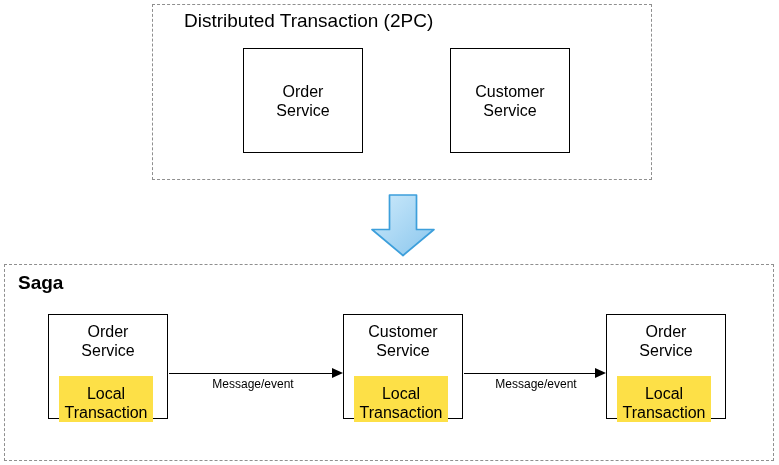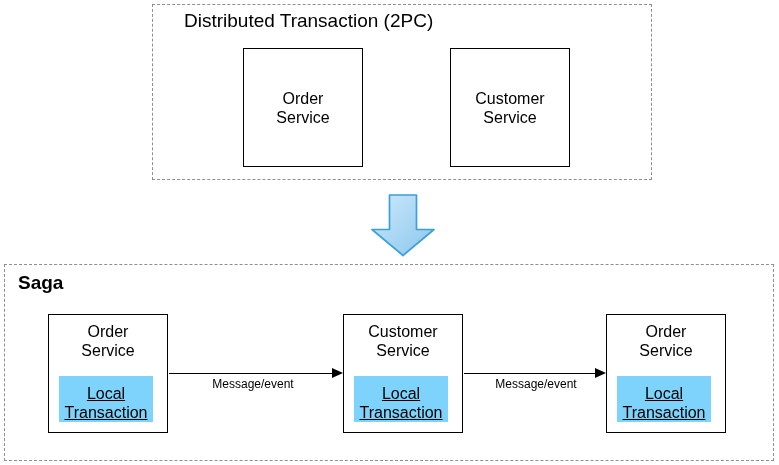--- a/index.html
+++ b/index.html
@@ -29,21 +29,21 @@
     font-size: 19px;
     line-height: 22px;
     color: #000000;
     white-space: nowrap;
   }
   #title-2pc { left: 184px; top: 10px; }
   #title-saga { left: 18px; top: 272px; font-weight: bold; }
   .svc-box {
     position: absolute;
     width: 120px;
-    height: 119px;
+    height: 105px;
     border: 1.5px solid #000000;
     background: #ffffff;
     box-sizing: border-box;
   }
   .top-box {
     top: 48px;
     display: flex;
     align-items: center;
     justify-content: center;
   }
@@ -61,25 +61,24 @@
   #saga-node-3 { left: 606px; }
   .saga-node .svc-label {
     margin-top: 7px;
   }
   .local-box {
     position: absolute;
     left: 10px;
     top: 61px;
     width: 94px;
     height: 46px;
-    background: #7dd3fc;
+    background: #fde047;
     display: flex;
     align-items: center;
     justify-content: center;
-    text-decoration: underline;
   }
   .down-arrow-wrap {
     position: absolute;
     left: 371px;
     top: 194px;
     width: 64px;
     height: 63px;
   }
   .edge-line {
     position: absolute;

